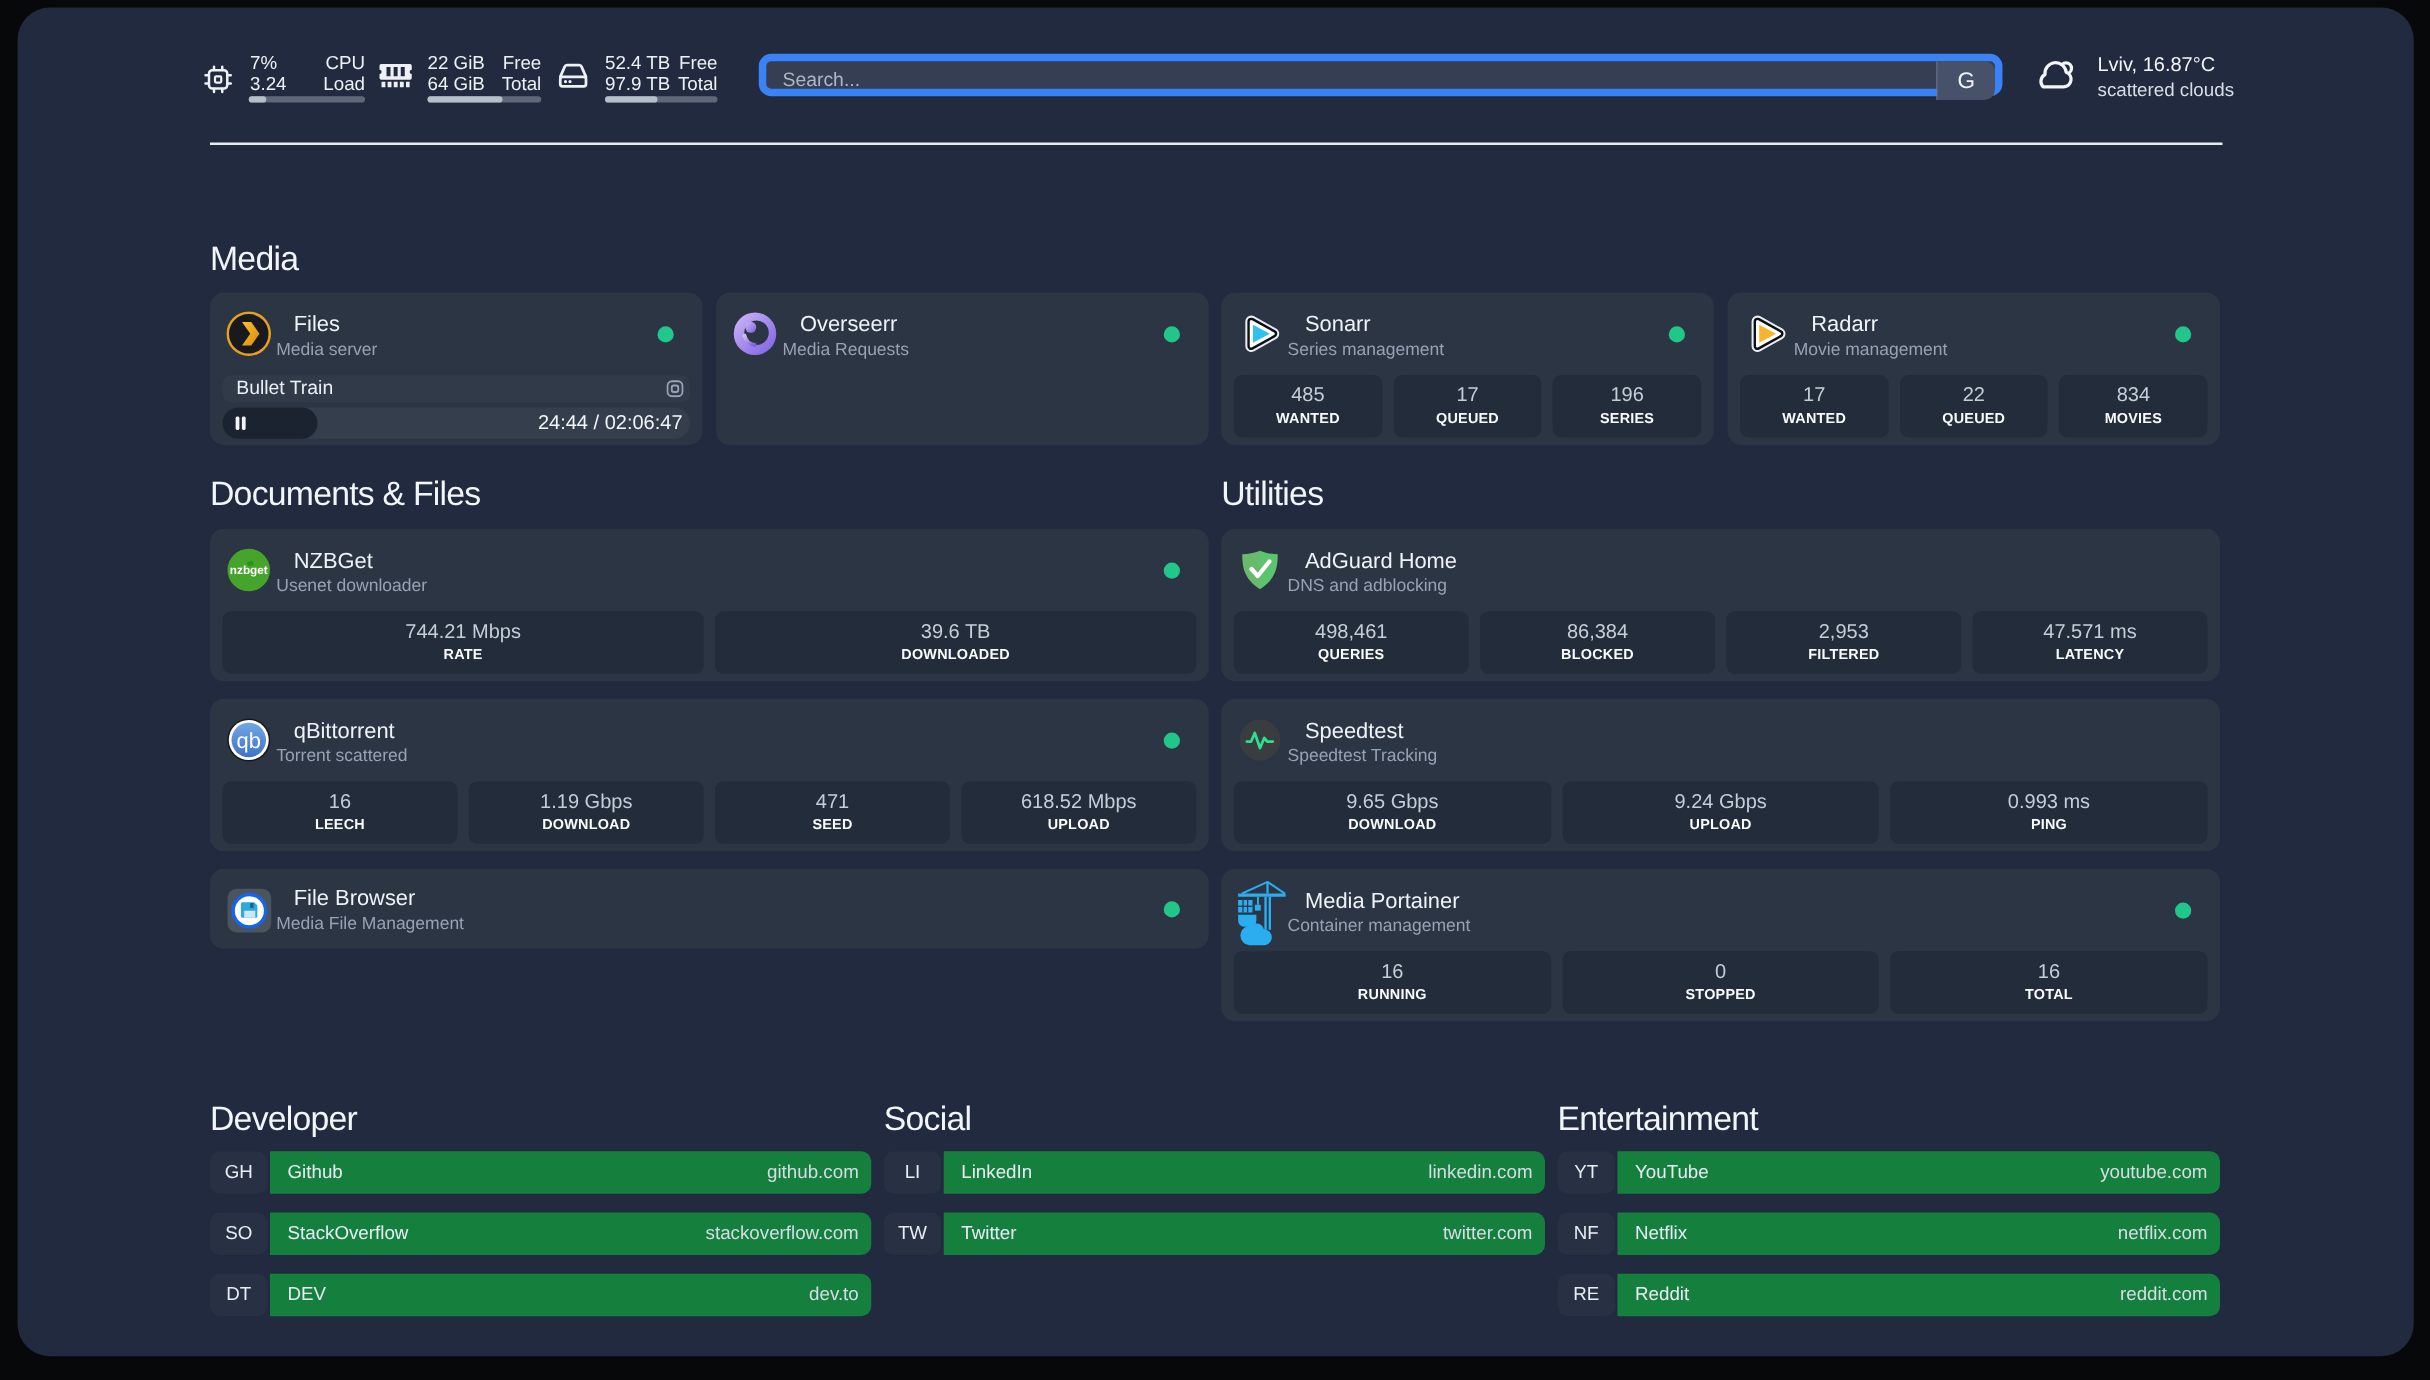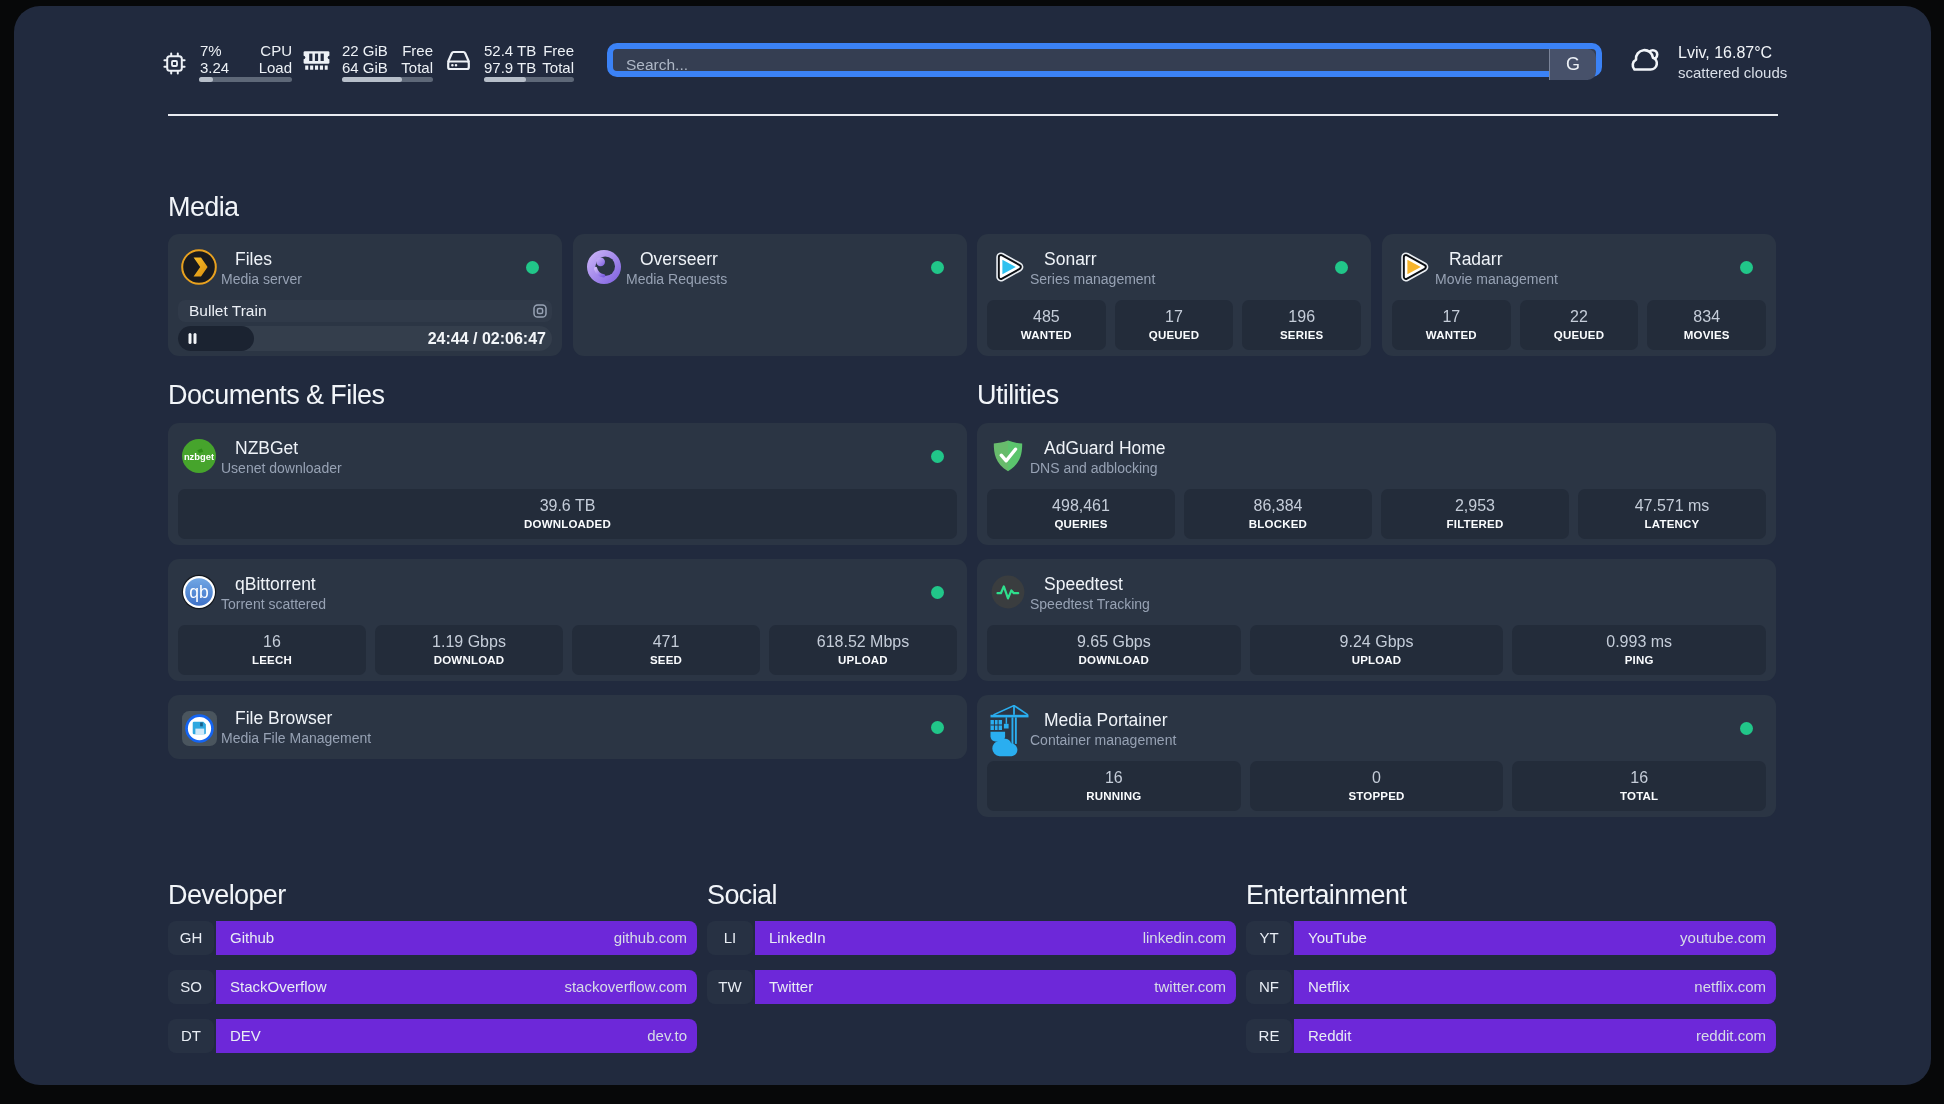--- a/index.html
+++ b/index.html
@@ -25,31 +25,31 @@
 .csub{position:absolute;left:53px;top:36px;font-size:14px;color:#97A2B4;line-height:19px;white-space:nowrap}
 .dot{position:absolute;right:23px;top:27px;width:13px;height:13px;border-radius:50%;background:#21C689}
 .stats{position:absolute;left:10px;right:10px;top:66px;height:50px;display:flex;gap:9px}
 .sbox{flex:1;background:#232C3A;border-radius:7px;text-align:center;padding-top:6px}
 .snum{font-size:16px;color:#C5CDD9;line-height:21px}
 .slab{font-size:11.5px;font-weight:700;color:#FAFCFE;letter-spacing:.2px;line-height:15px;margin-top:1px}
 
 .prow1{position:absolute;left:10px;right:10px;top:66px;height:22px;background:#303A49;border-radius:7px;font-size:15.5px;color:#ECF0F6;line-height:22px;padding-left:11px;font-weight:500}
 .prow2{position:absolute;left:10px;right:10px;top:92px;height:25px;background:#343E4C;border-radius:12.5px}
 .pfill{position:absolute;left:0;top:0;width:76px;height:25px;background:#1B2331;border-radius:12.5px}
-.ptime{position:absolute;right:6px;top:0;line-height:25px;font-size:16px;color:#F2F5F8;font-weight:700}
+.ptime{position:absolute;right:6px;top:0;line-height:25px;font-size:16px;color:#F2F5F8;font-weight:400}
 
 .card.short{height:64px}
 .card.short .icon{top:14px}
 .card.short .ctitle{top:13px}
 .card.short .csub{top:34px}
 .card.short .dot{top:26px}
 
 .brow{position:absolute;height:34px}
 .babbr{position:absolute;left:0;top:0;width:46px;height:34px;background:#273143;border-radius:8px;text-align:center;line-height:34px;font-size:15px;color:#E8EDF4;font-weight:500}
-.bbar{position:absolute;left:48px;right:0;top:0;height:34px;background:#6d28d9;border-radius:0 8px 8px 0}
+.bbar{position:absolute;left:48px;right:0;top:0;height:34px;background:#15803d;border-radius:0 8px 8px 0}
 .bname{position:absolute;left:14px;top:0;line-height:34px;font-size:15px;color:#E8EDF4}
 .bdom{position:absolute;right:10px;top:0;line-height:34px;font-size:15px;color:#D6DCE6}
 </style>
 </head>
 <body>
 <div class="panel"></div>
 
 <div id="topbar">
 
   <svg class="abs" style="left:162px;top:51px" width="25" height="25" viewBox="0 0 25 25" fill="none" stroke="#EDF1F6" stroke-width="2" stroke-linecap="round">
@@ -219,20 +219,24 @@
   <div class="card" style="left:168px;top:423px;width:799px">
     <svg class="icon" viewBox="0 0 36 36">
       <circle cx="18" cy="18" r="17" fill="#46a42c"></circle>
       <path d="M16.2 12.2l4.6-1.8 1.4 3.4-4.2 1.2z" fill="#2e8f19"></path>
       <text x="18" y="21.6" font-family="Liberation Sans,sans-serif" font-size="9.4" font-weight="bold" fill="#fff" text-anchor="middle">nzbget</text>
     </svg>
     <div class="ctitle">NZBGet</div>
       <div class="csub">Usenet downloader</div>
       <div class="dot"></div>
     <div class="stats">
+      <div class="sbox">
+          <div class="snum">744.21 Mbps</div>
+          <div class="slab">RATE</div>
+        </div>
       <div class="sbox">
           <div class="snum">39.6 TB</div>
           <div class="slab">DOWNLOADED</div>
         </div>
     </div>
   </div>
 
   <div class="card" style="left:977px;top:423px;width:799px">
     <svg class="icon" viewBox="0 0 36 36">
       <path d="M18 2.6c-4.6 1.8-9.4 2.8-14.2 2.8 0 9.6 1.2 19.8 14.2 27.9V2.6z" fill="#68bb6c"></path>

